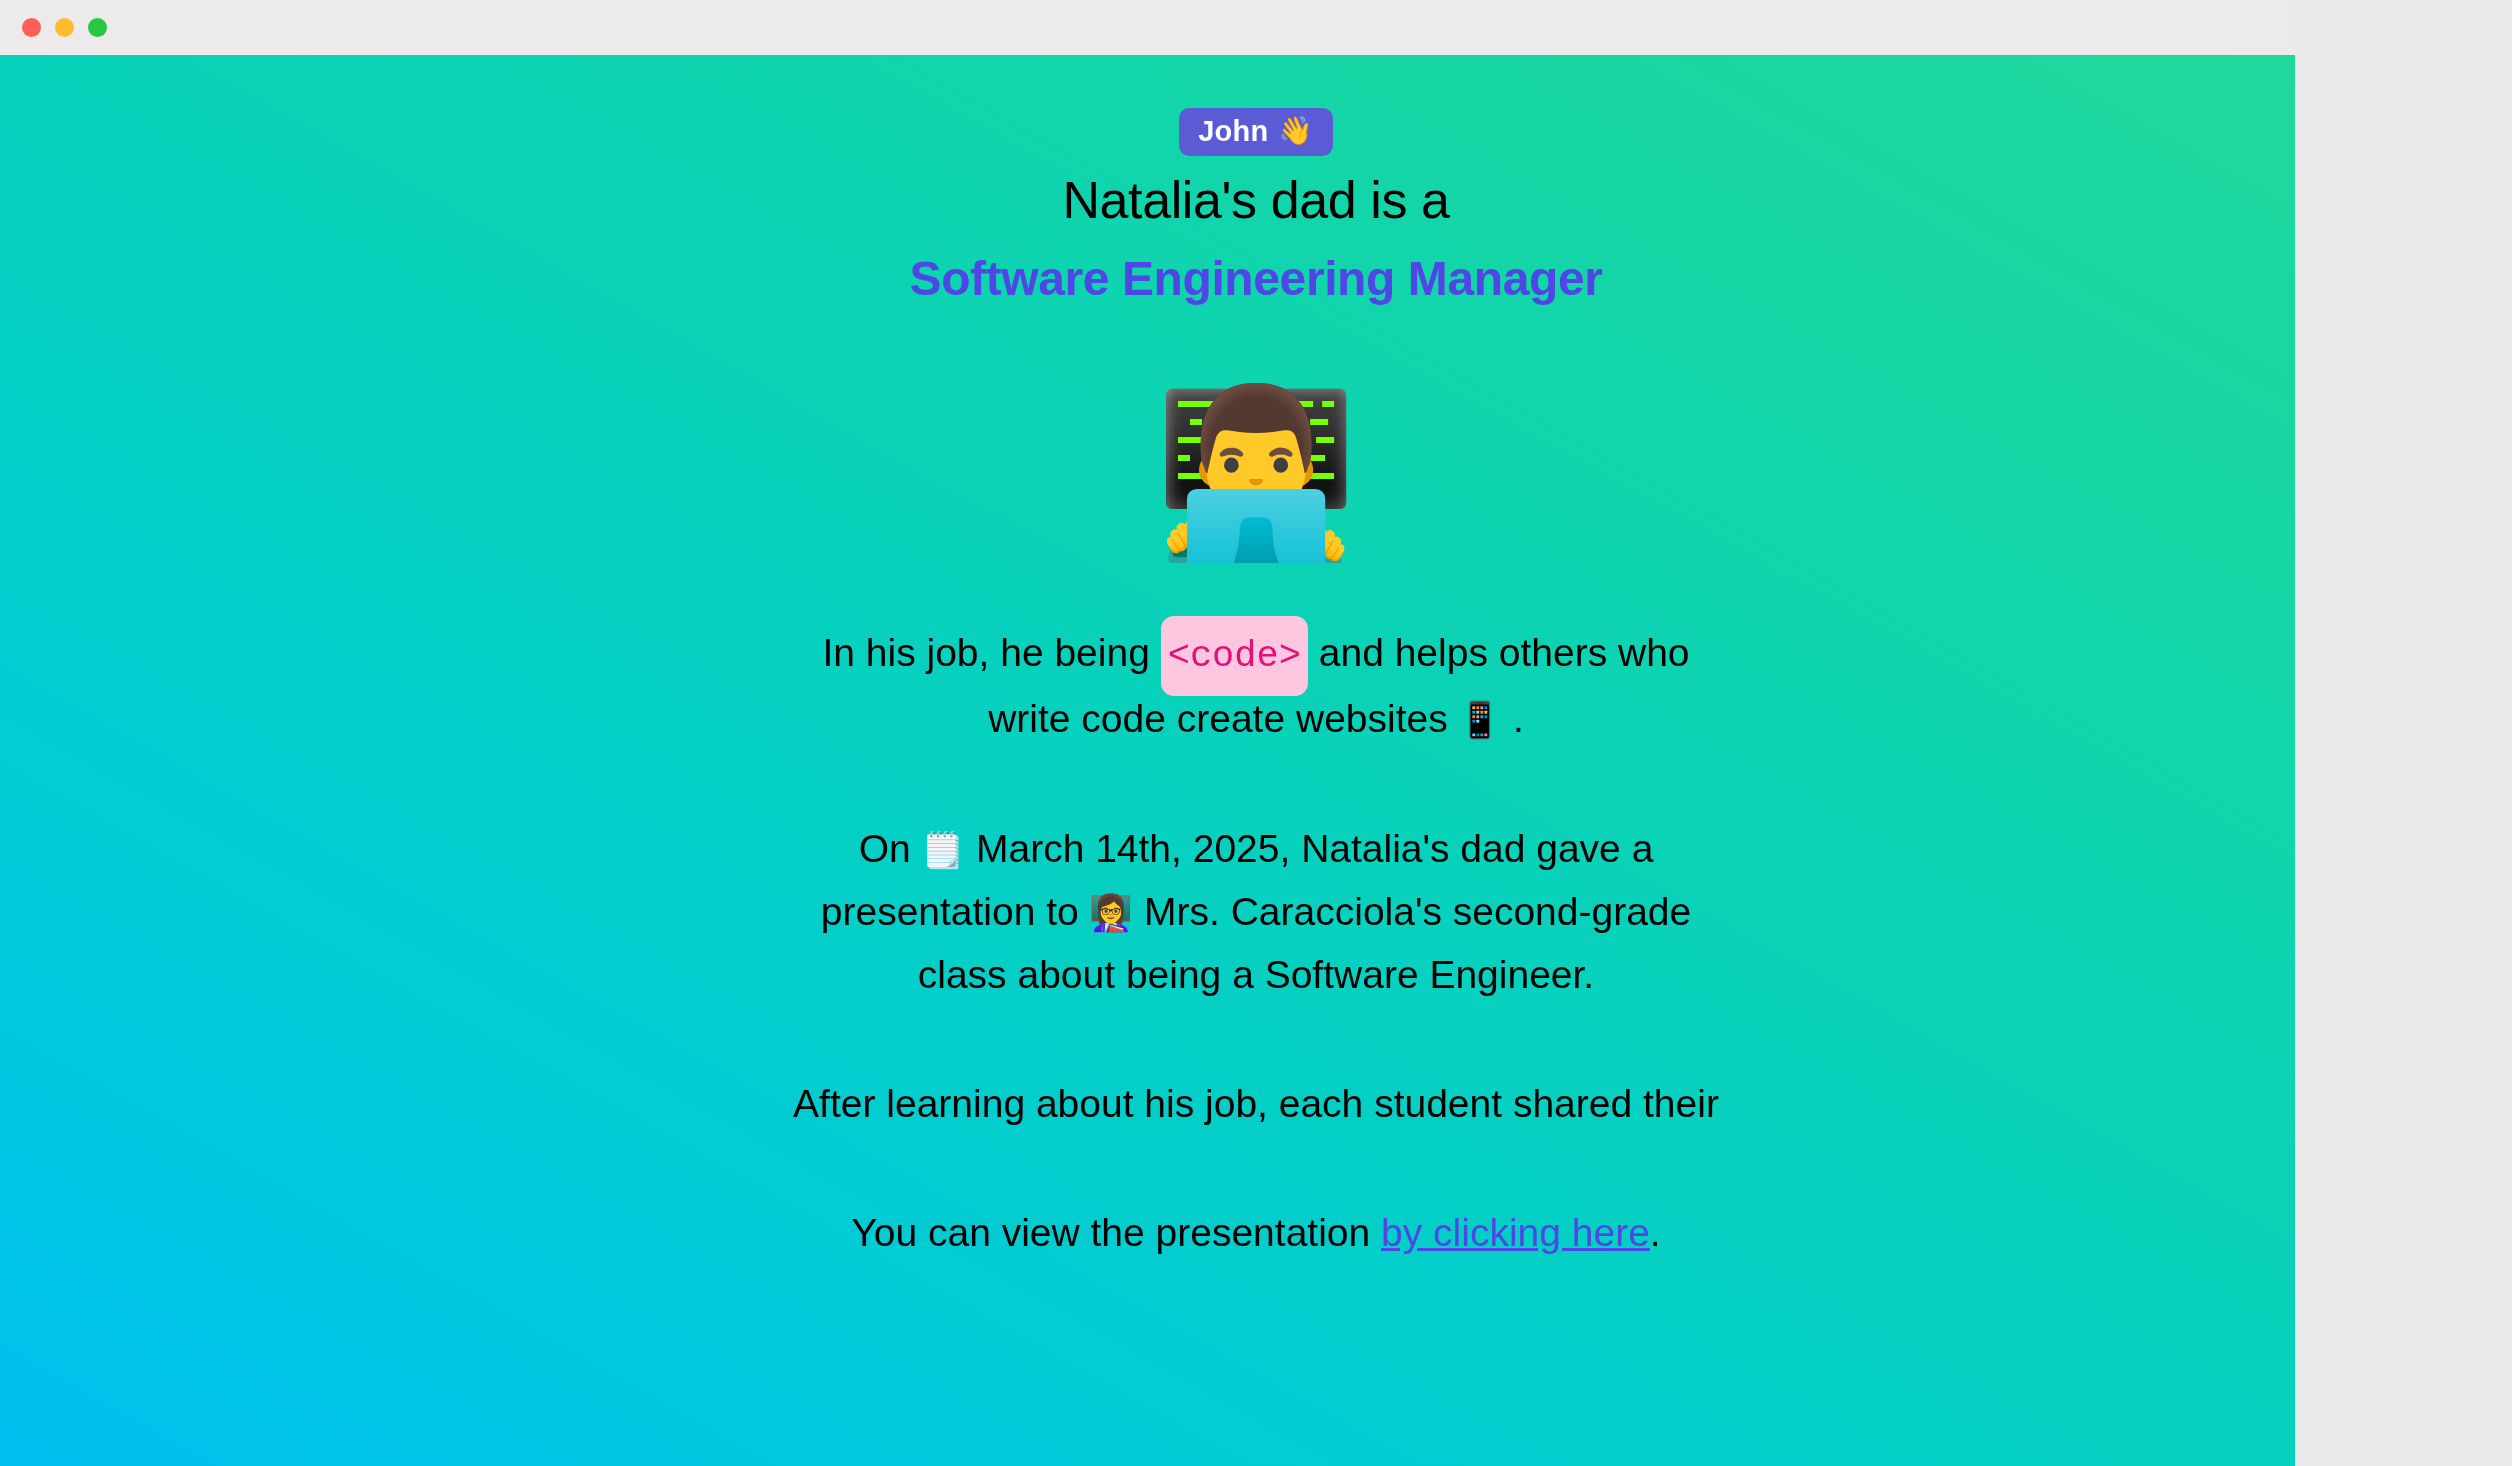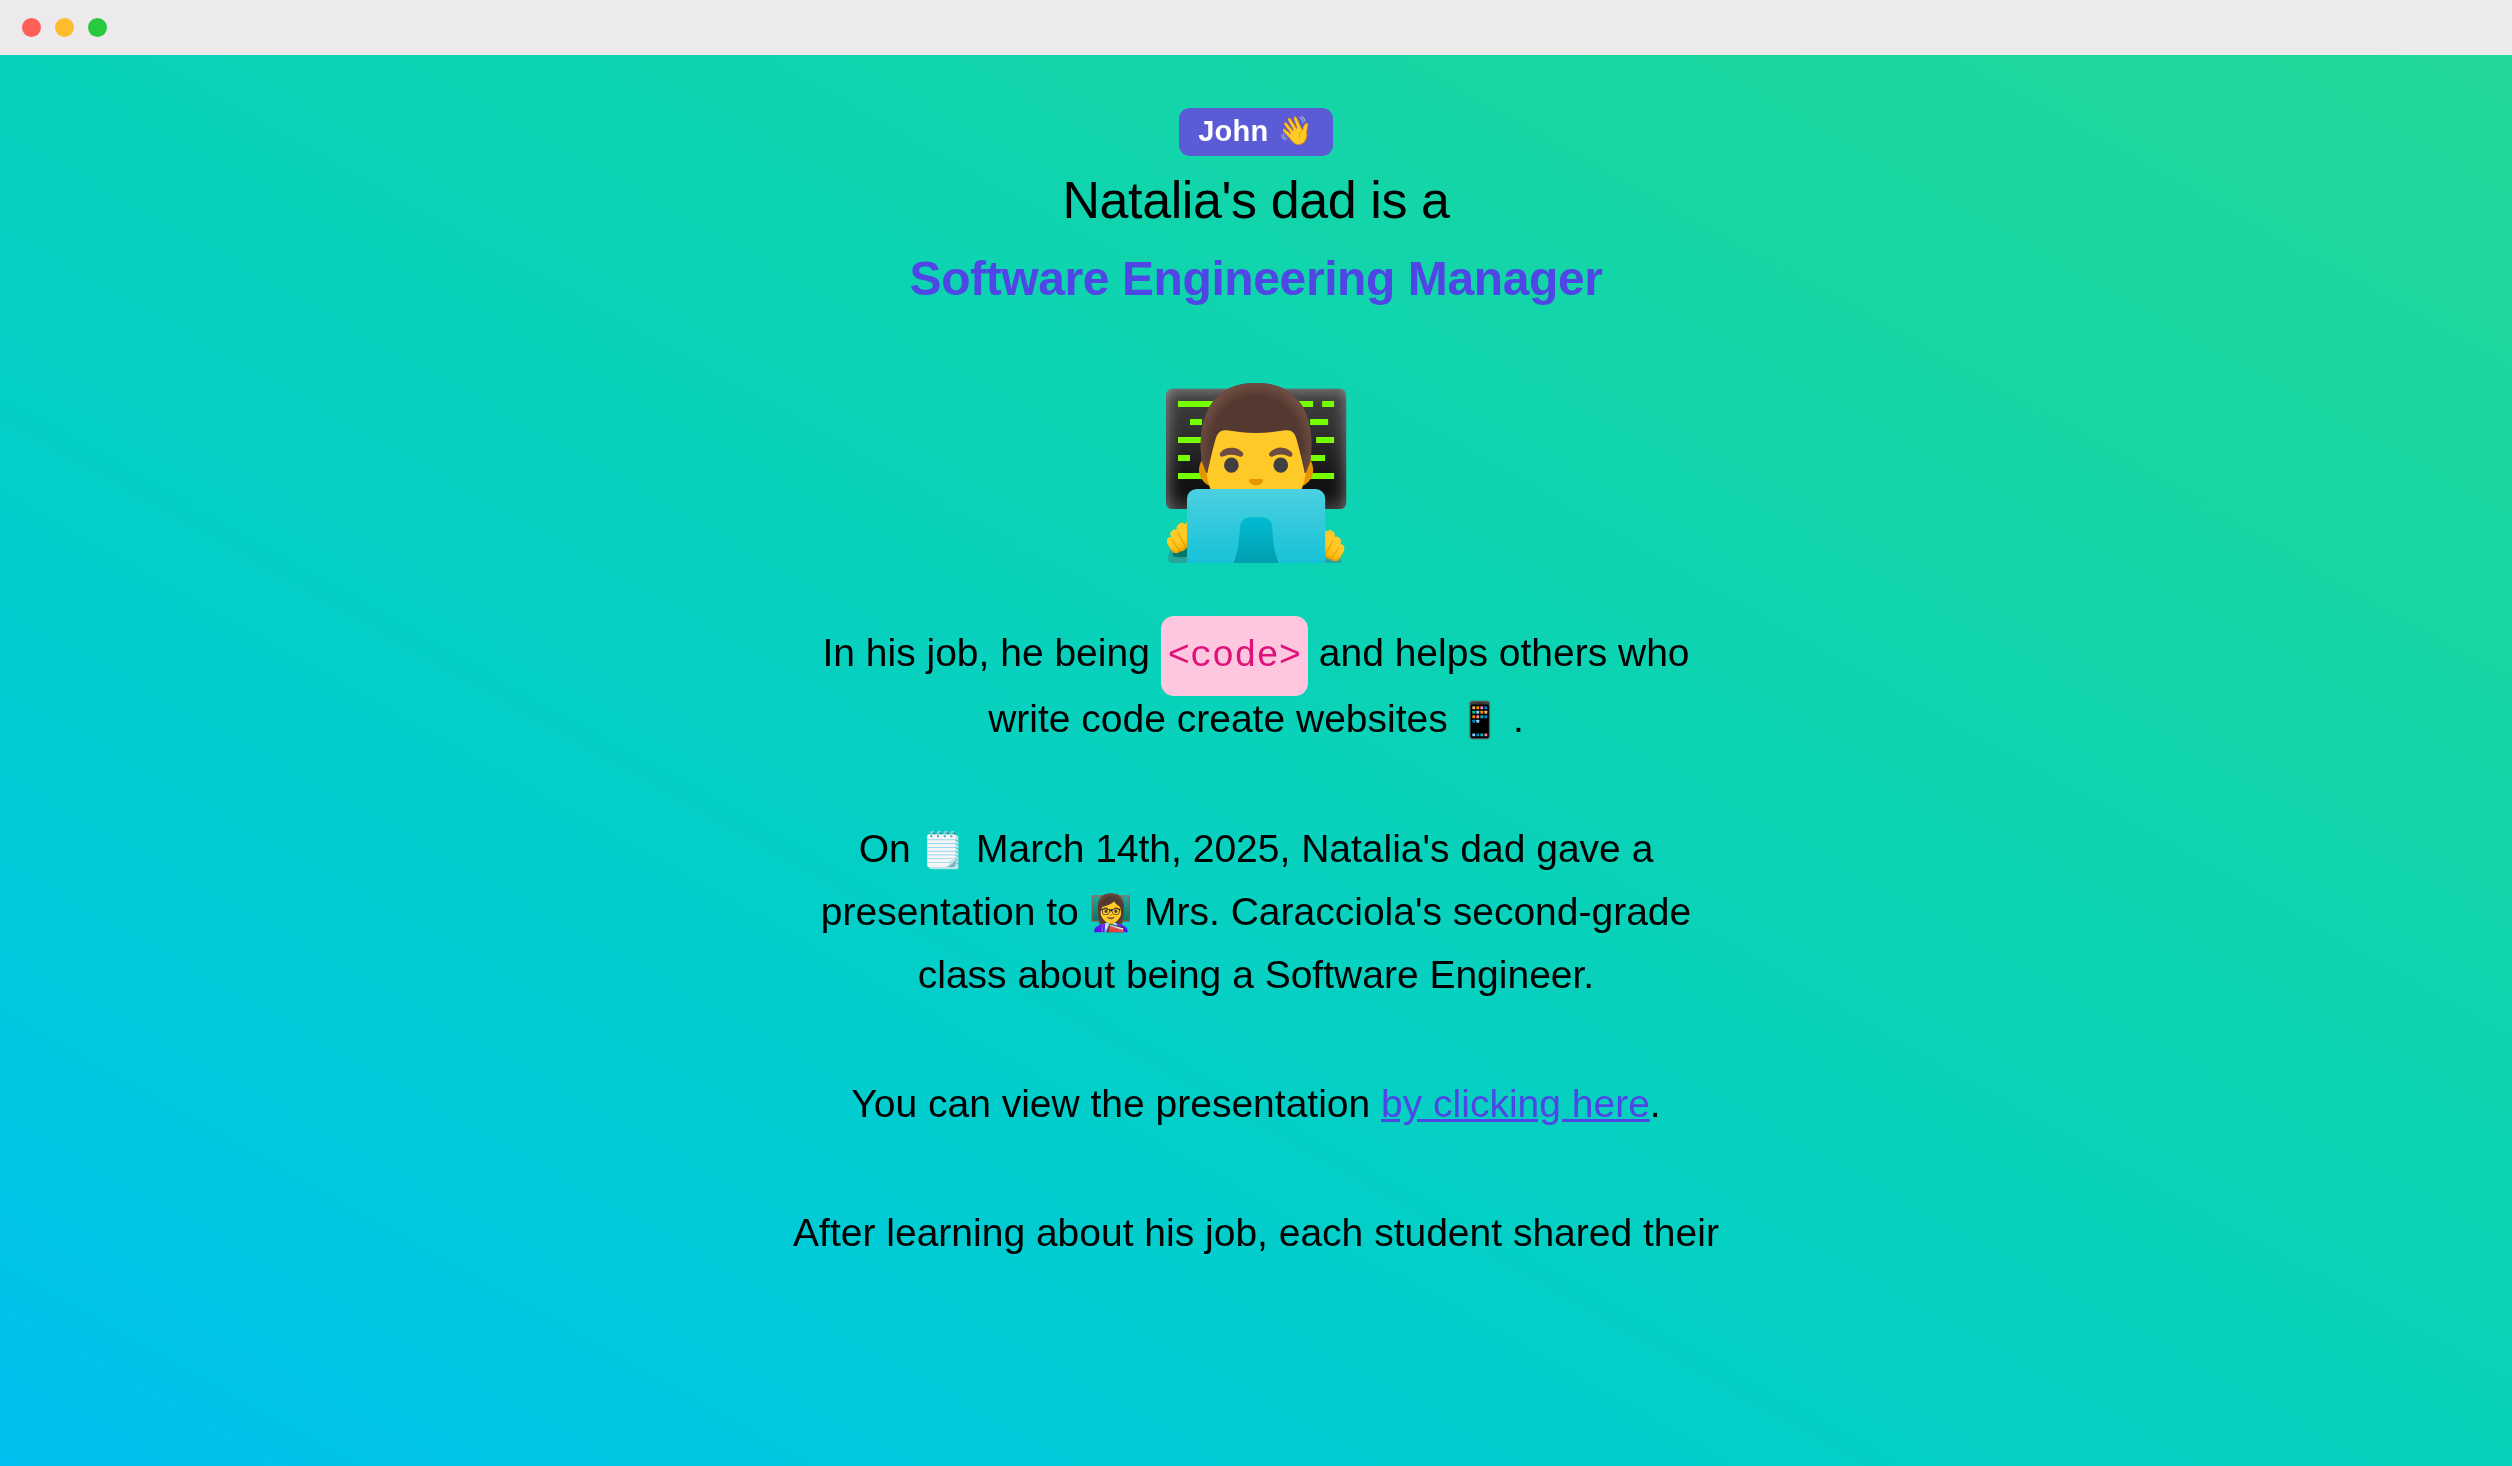--- a/index.html
+++ b/index.html
@@ -8,21 +8,21 @@
     padding: 0;
     width: 2512px;
     height: 1467px;
     overflow: hidden;
     font-family: "Liberation Sans", sans-serif;
   }
   body {
     background: #e9e9e9;
   }
   .window {
-    width: 2512px;
+    width: 2295px;
     height: 1467px;
     position: relative;
     overflow: hidden;
     background: #fdba74;
   }
   .titlebar {
     height: 55px;
     background: #eceaea;
     display: flex;
     align-items: center;
@@ -157,22 +157,22 @@
       <span class="avatar">👨‍💻</span>
 
       <p class="para first">
         <span>In his job, he being </span><code class="inline">&lt;code&gt;</code><span> and helps others who write code create websites </span><span class="emoji-inline">📱</span><span> .</span>
       </p>
 
       <p class="para second">
         <span>On </span><span class="emoji-inline">🗒️</span><span> March 14th, 2025, Natalia's dad gave a presentation to </span><span class="emoji-inline">👩‍🏫</span><span> Mrs. Caracciola's second-grade class about being a Software Engineer.</span>
       </p>
 
+      <p class="para fourth">After learning about his job, each student shared their</p>
+
       <p class="para third">
         <span>You can view the presentation </span><a class="link" href="#">by clicking here</a><span>.</span>
       </p>
-
-      <p class="para fourth">After learning about his job, each student shared their</p>
 
     </div>
   </div>
 </div>
 
 
 </body></html>

